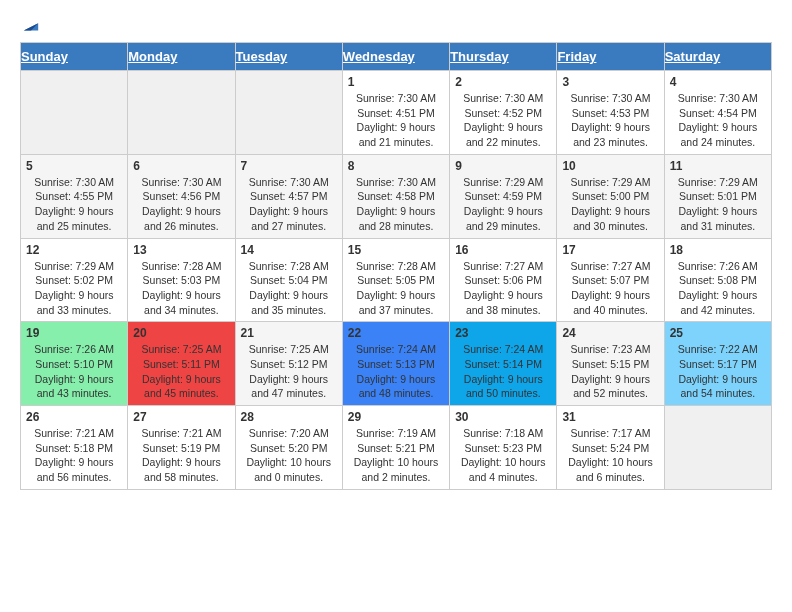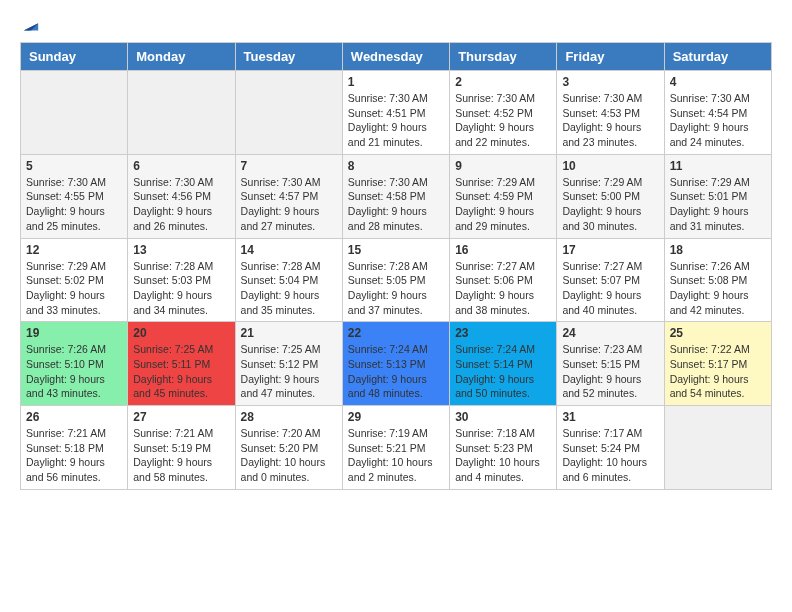--- a/index.html
+++ b/index.html
@@ -54,24 +54,25 @@
     }
     .calendar {
       width: 100%;
       border-collapse: collapse;
       border: 1px solid #ccc;
     }
     .calendar th {
       background-color: #3a7abf;
       color: #fff;
       font-size: 13px;
-      padding: 6px 8px;
+      padding: 6px 0;
       text-align: left;
       border: 1px solid #ccc;
       font-weight: bold;
+      text-decoration: underline;
     }
     .calendar td {
       vertical-align: top;
       border: 1px solid #ccc;
       padding: 4px 5px;
       font-size: 10.5px;
       color: #333;
       min-width: 100px;
       min-height: 80px;
       background: #fff;
@@ -81,20 +82,21 @@
     }
     .day-number {
       font-size: 12px;
       font-weight: bold;
       display: block;
       margin-bottom: 2px;
     }
     .cell-content {
       font-size: 10.5px;
       line-height: 1.4;
+      text-align: center;
     }
     .empty-cell {
       background: #f0f0f0 !important;
     }
   </style>
 </head>
 <body>
 
 <div class="page">
   <div class="header">
@@ -228,21 +230,21 @@
             <div class="cell-content">Sunrise: 7:24 AM<br>Sunset: 5:13 PM<br>Daylight: 9 hours<br>and 48 minutes.</div>
           </td>
           <td style="background: #0ea5e9;">
             <span class="day-number">23</span>
             <div class="cell-content">Sunrise: 7:24 AM<br>Sunset: 5:14 PM<br>Daylight: 9 hours<br>and 50 minutes.</div>
           </td>
           <td style="background: rgb(245, 245, 245);">
             <span class="day-number">24</span>
             <div class="cell-content">Sunrise: 7:23 AM<br>Sunset: 5:15 PM<br>Daylight: 9 hours<br>and 52 minutes.</div>
           </td>
-          <td style="background: #fef9c3;">
+          <td style="background: #7dd3fc;">
             <span class="day-number">25</span>
             <div class="cell-content">Sunrise: 7:22 AM<br>Sunset: 5:17 PM<br>Daylight: 9 hours<br>and 54 minutes.</div>
           </td>
         </tr>
         <tr>
           <td>
             <span class="day-number">26</span>
             <div class="cell-content">Sunrise: 7:21 AM<br>Sunset: 5:18 PM<br>Daylight: 9 hours<br>and 56 minutes.</div>
           </td>
           <td>

